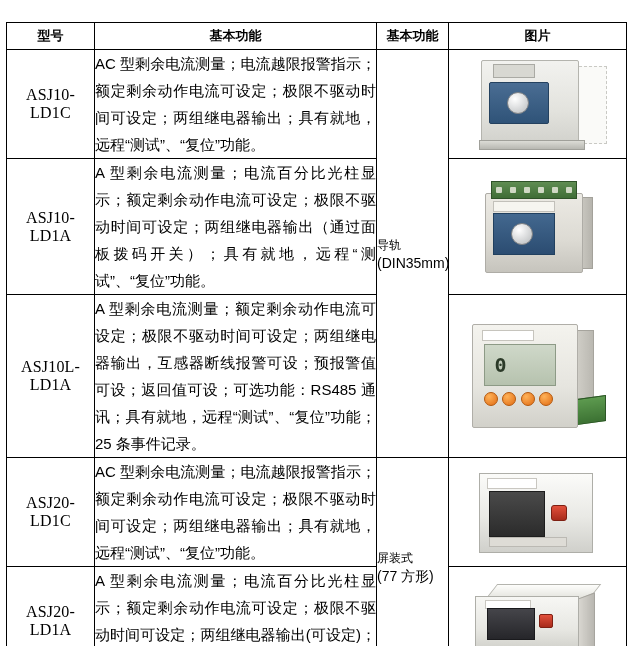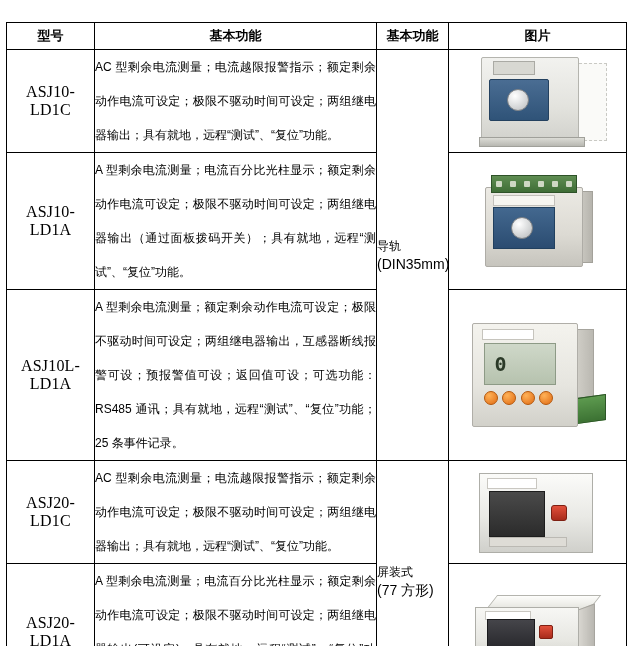--- a/index.html
+++ b/index.html
@@ -43,22 +43,22 @@
   col.c-mount  { width: 72px; }
   col.c-pic    { width: 178px; }
 
   td.model {
     text-align: center;
     font-size: 16px;
     font-family: "Liberation Serif", serif;
     letter-spacing: 0.2px;
   }
   td.func {
-    font-size: 12px;
-    line-height: 34px;
+    font-size: 15px;
+    line-height: 27px;
     text-align: justify;
     padding: 4px 8px 6px 8px;
     color: #000;
   }
   td.mount {
     text-align: left;
     font-size: 12px;
     line-height: 18px;
   }
   td.mount .sub {

